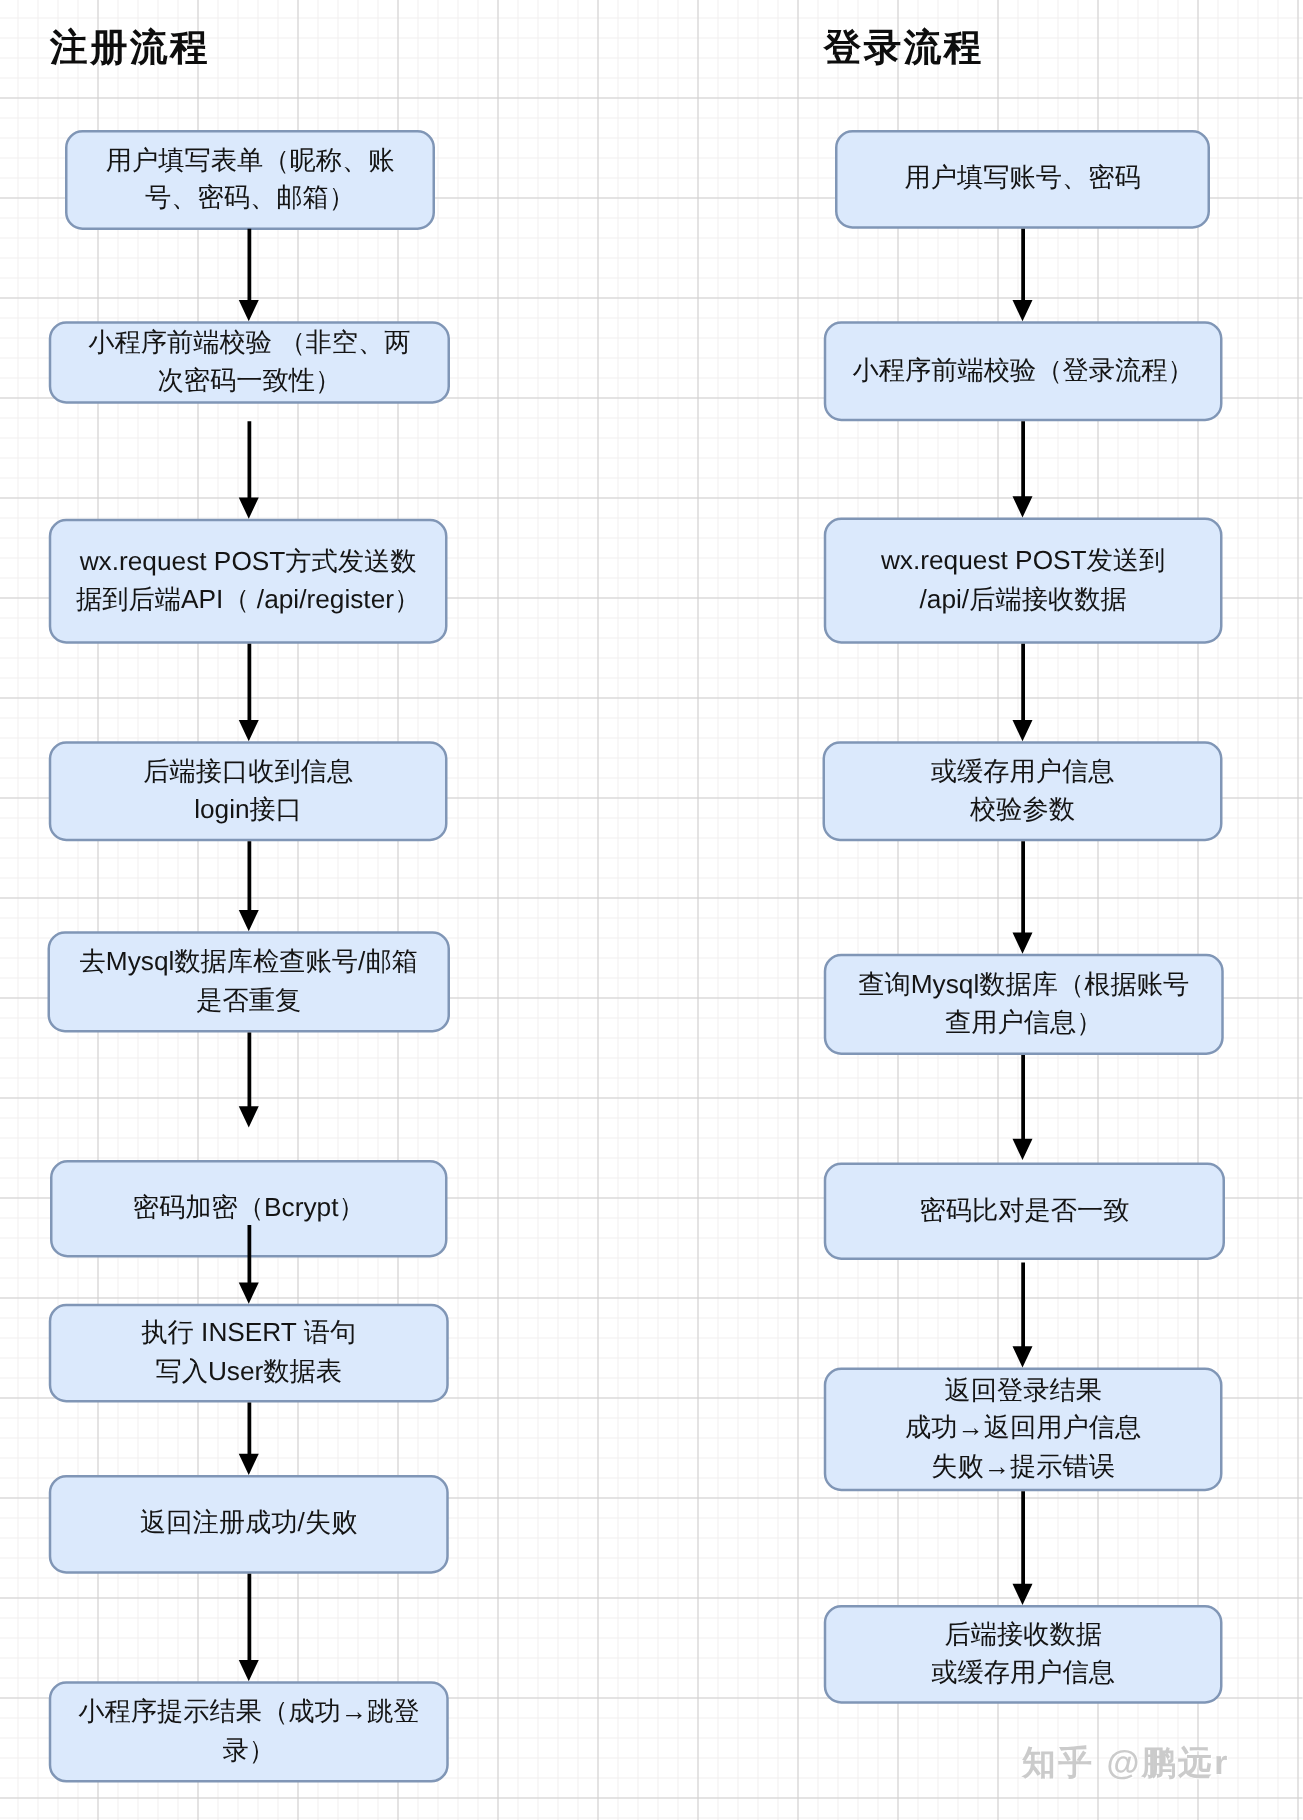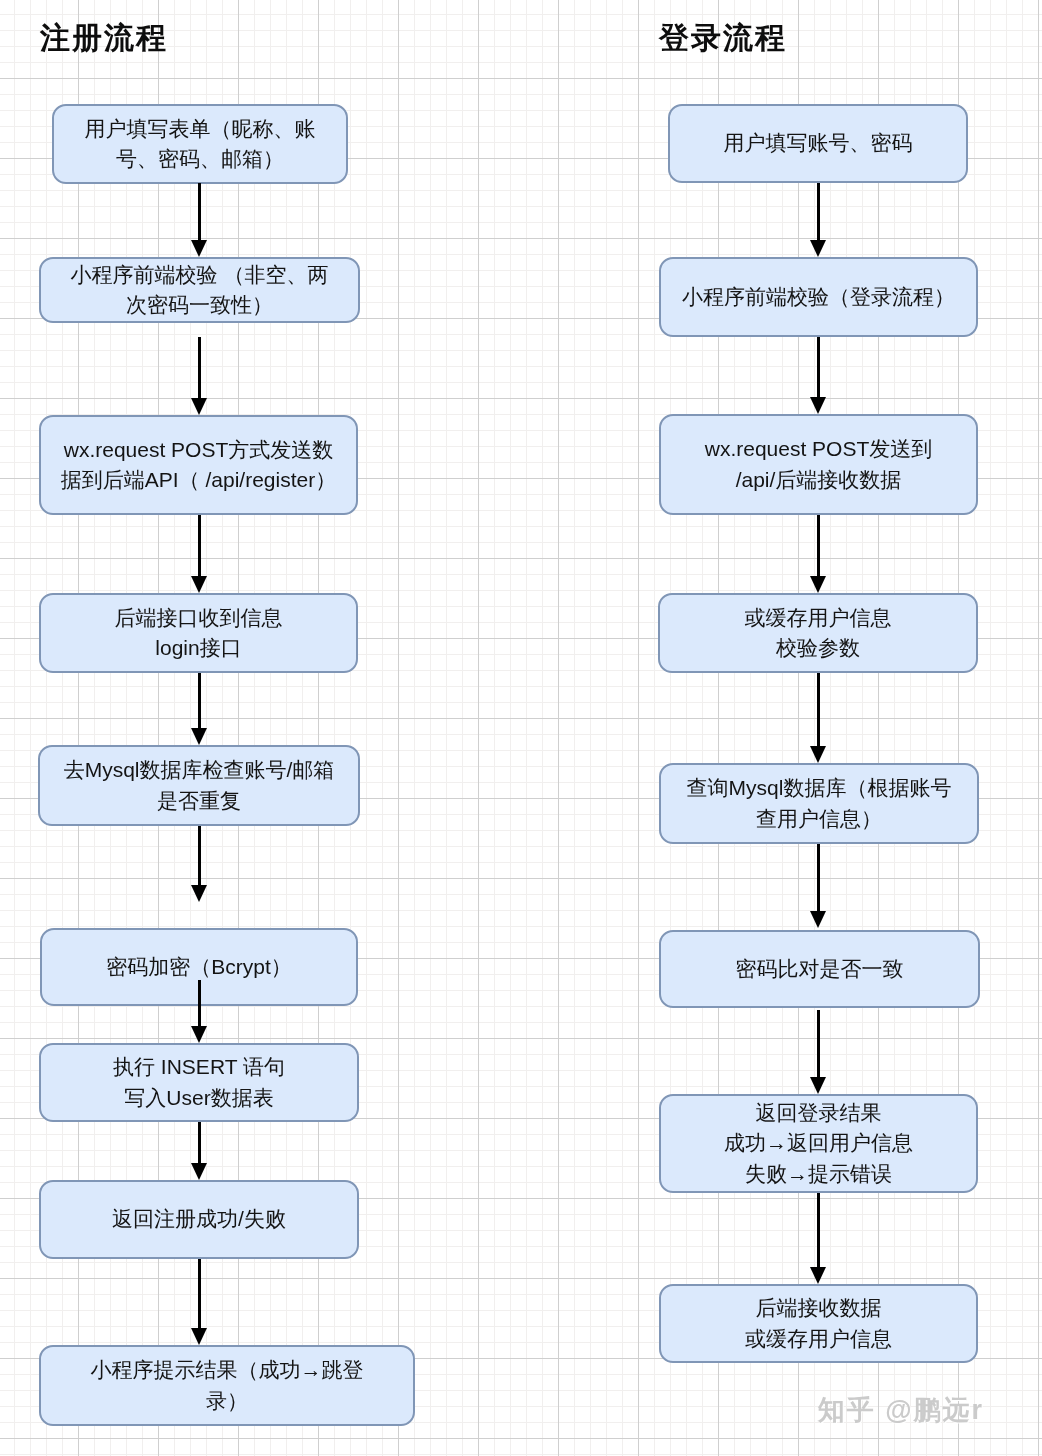--- a/index.html
+++ b/index.html
@@ -96,21 +96,21 @@
   <div class="node" style="left:39px;top:415px;width:319px;height:100px">wx.request POST方式发送数
 据到后端API（ /api/register）</div>
   <div class="node" style="left:39px;top:593px;width:319px;height:80px">后端接口收到信息
 login接口</div>
   <div class="node" style="left:38px;top:745px;width:322px;height:81px">去Mysql数据库检查账号/邮箱
 是否重复</div>
   <div class="node" style="left:40px;top:928px;width:318px;height:78px">密码加密（Bcrypt）</div>
   <div class="node" style="left:39px;top:1043px;width:320px;height:79px">执行 INSERT 语句
 写入User数据表</div>
   <div class="node" style="left:39px;top:1180px;width:320px;height:79px">返回注册成功/失败</div>
-  <div class="node" style="left:39px;top:1345px;width:376px;height:81px">小程序提示结果（成功→跳登
+  <div class="node" style="left:39px;top:1345px;width:320px;height:81px">小程序提示结果（成功→跳登
 录）</div>
 
   <div class="arrow" style="left:188px;top:183px;height:74px"></div>
   <div class="arrow" style="left:188px;top:337px;height:78px"></div>
   <div class="arrow" style="left:188px;top:515px;height:78px"></div>
   <div class="arrow" style="left:188px;top:673px;height:72px"></div>
   <div class="arrow" style="left:188px;top:826px;height:76px"></div>
   <div class="arrow" style="left:188px;top:980px;height:63px"></div>
   <div class="arrow" style="left:188px;top:1122px;height:58px"></div>
   <div class="arrow" style="left:188px;top:1259px;height:86px"></div>

